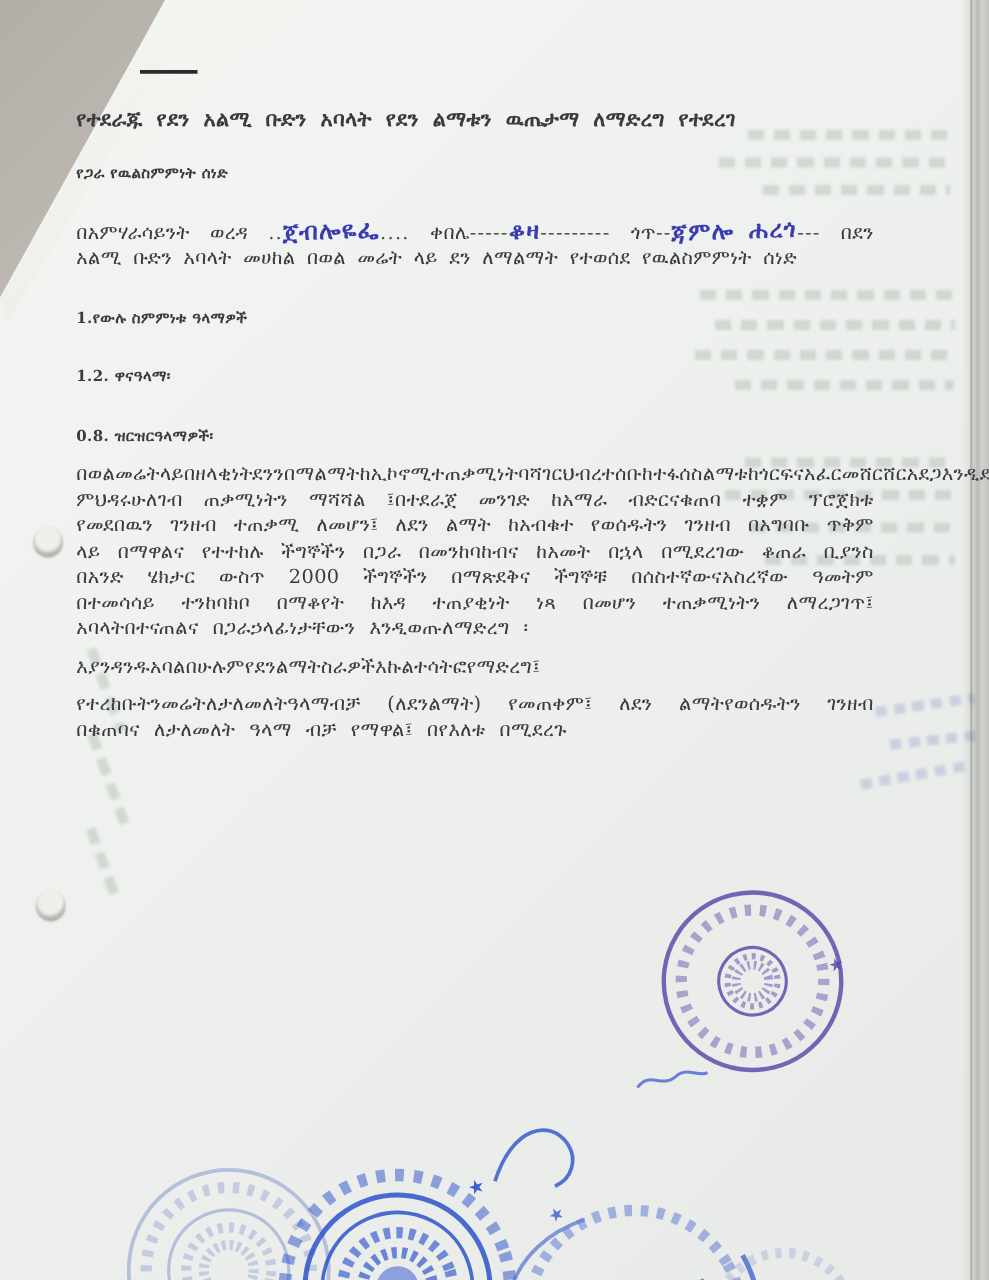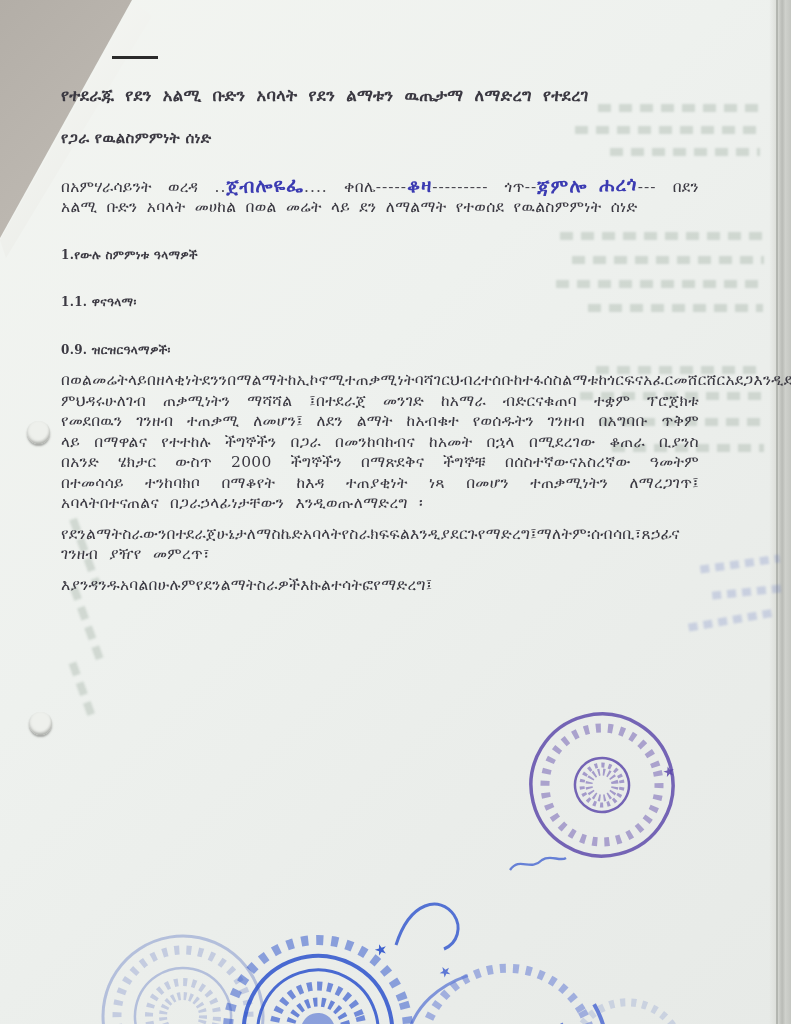--- a/index.html
+++ b/index.html
@@ -21,21 +21,21 @@
   
   .hole{position:absolute;width:23px;height:23px;border-radius:50%;
         background:radial-gradient(circle at 40% 35%,#eef0ec 0 55%,#d8dad5 75%,#c2c4bf 100%);
         box-shadow:0 2px 2px rgba(110,112,108,.55), inset 0 -2px 3px rgba(130,132,128,.5);}
   .hole.h1{left:27px;top:421px;}
   .hole.h2{left:29px;top:712px;}
   
   .textcol{position:absolute;left:61px;top:84px;width:638px;color:#3b3942;
         font-size:15.5px;line-height:20.5px;letter-spacing:.3px;}
   .title{font-weight:bold;font-size:16.5px;line-height:24px;word-spacing:5px;text-align:justify;}
-  .title2{font-weight:bold;font-size:15px;margin-top:20px;}
+  .title2{font-weight:bold;font-size:12px;margin-top:20px;}
   .intro{margin-top:26px;text-align:justify;word-spacing:4px;}
   .dots{letter-spacing:1px;color:#4a4850;}
   .hand{font-family:"DejaVu Serif",serif;color:#3b3bb2;font-size:19px;font-weight:bold;
         display:inline-block;transform:rotate(-2deg);letter-spacing:1px;}
   .sec-heading{font-weight:bold;font-size:12px;margin:27px 0 6px;}
   .para{text-align:justify;word-spacing:6px;margin:10px 0 4px;}
   
   .ghost{position:absolute;height:8px;filter:blur(1.3px);opacity:.5;
         background:repeating-linear-gradient(90deg,rgba(132,152,136,.55) 0 13px,rgba(0,0,0,0) 13px 21px);}
   .ghost.blue{background:repeating-linear-gradient(90deg,rgba(90,110,190,.5) 0 9px,rgba(0,0,0,0) 9px 15px);opacity:.45;}
@@ -80,25 +80,25 @@
     <div class="intro">
       <span>በአምሃራሳይንት ወረዳ</span>
       <span class="dots">..</span><span class="hand">ጀብሎዬፌ</span><span class="dots">....</span>
       <span>ቀበሌ</span><span class="dots">-----</span><span class="hand">ቆዛ</span><span class="dots">---------</span>
       <span>ጎጥ</span><span class="dots">--</span><span class="hand">ጃምሎ ሐረጎ</span><span class="dots">---</span>
       <span>በደን አልሚ ቡድን አባላት መሀከል በወል መሬት ላይ ደን ለማልማት የተወሰደ የዉልስምምነት ሰነድ</span>
     </div>
 
     <div>
         <div class="sec-heading">1.የውሉ ስምምነቱ ዓላማዎች</div>
-        <div class="sec-heading">1.1. ዋናዓላማ፡</div>
-        <div class="sec-heading">0.9. ዝርዝርዓላማዎች፡</div>
+        <div class="sec-heading">1.2. ዋናዓላማ፡</div>
+        <div class="sec-heading">0.8. ዝርዝርዓላማዎች፡</div>
         <div class="para">በወልመሬትላይበዘላቂነትደንንበማልማትከኢኮኖሚተጠቃሚነትባሻገርህብረተሰቡከተፋሰስልማቱከጎርፍናአፈርመሸርሸርአደጋእንዲድንናአጠቃላይከስነ-ምህዳሩሁለገብ ጠቃሚነትን ማሻሻል ፤በተደራጀ መንገድ ከአማራ ብድርናቁጠባ ተቋም ፕሮጀክቱ የመደበዉን ገንዘብ ተጠቃሚ ለመሆን፤ ለደን ልማት ከአብቁተ የወሰዱትን ገንዘብ በአግባቡ ጥቅም ላይ በማዋልና የተተከሉ ችግኞችን በጋራ በመንከባከብና ከአመት በኋላ በሚደረገው ቆጠራ ቢያንስ በአንድ ሄክታር ውስጥ 2000 ችግኞችን በማጽደቅና ችግኞቹ በሰስተኛውናአስረኛው ዓመትም በተመሳሳይ ተንከባክቦ በማቆየት ከእዳ ተጠያቂነት ነጻ በመሆን ተጠቃሚነትን ለማረጋገጥ፤ አባላትበተናጠልና በጋራኃላፊነታቸውን እንዲወጡለማድረግ ፡</div>
-        <div class="para">የደንልማትስራውንበተደራጀሁኔታለማስኬድአባላትየስራክፍፍልእንዲያደርጉየማድረግ፤ማለትም፡ሰብሳቢ፣ጸኃፊና ገንዘብ ያዥየ መምረጥ፣</div>
         <div class="para">እያንዳንዱአባልበሁሉምየደንልማትስራዎችእኩልተሳትፎየማድረግ፤</div>
+        <div class="para">የተረከቡትንመሬትለታለመለትዓላማብቻ (ለደንልማት) የመጠቀም፤ ለደን ልማትየወሰዱትን ገንዘብ በቁጠባና ለታለመለት ዓላማ ብቻ የማዋል፤ በየእለቱ በሚደረጉ</div>
       </div>
   </div>
 
   <svg class="stamp" style="left:518px;top:701px;transform:rotate(-14deg);" width="168" height="168" viewBox="0 0 168 168">
     <g stroke="#5b46aa" fill="none" opacity="0.82">
       <circle cx="84" cy="84" r="71" stroke-width="3.5"></circle>
       <circle cx="84" cy="84" r="57" stroke-width="9" stroke-dasharray="5 7" opacity="0.55"></circle>
       <circle cx="84" cy="84" r="27" stroke-width="2.5"></circle>
       <circle cx="84" cy="84" r="20" stroke-width="5" stroke-dasharray="3 4" opacity="0.6"></circle>
       <circle cx="84" cy="84" r="13" stroke-width="7" stroke-dasharray="2 3" opacity="0.6"></circle>

